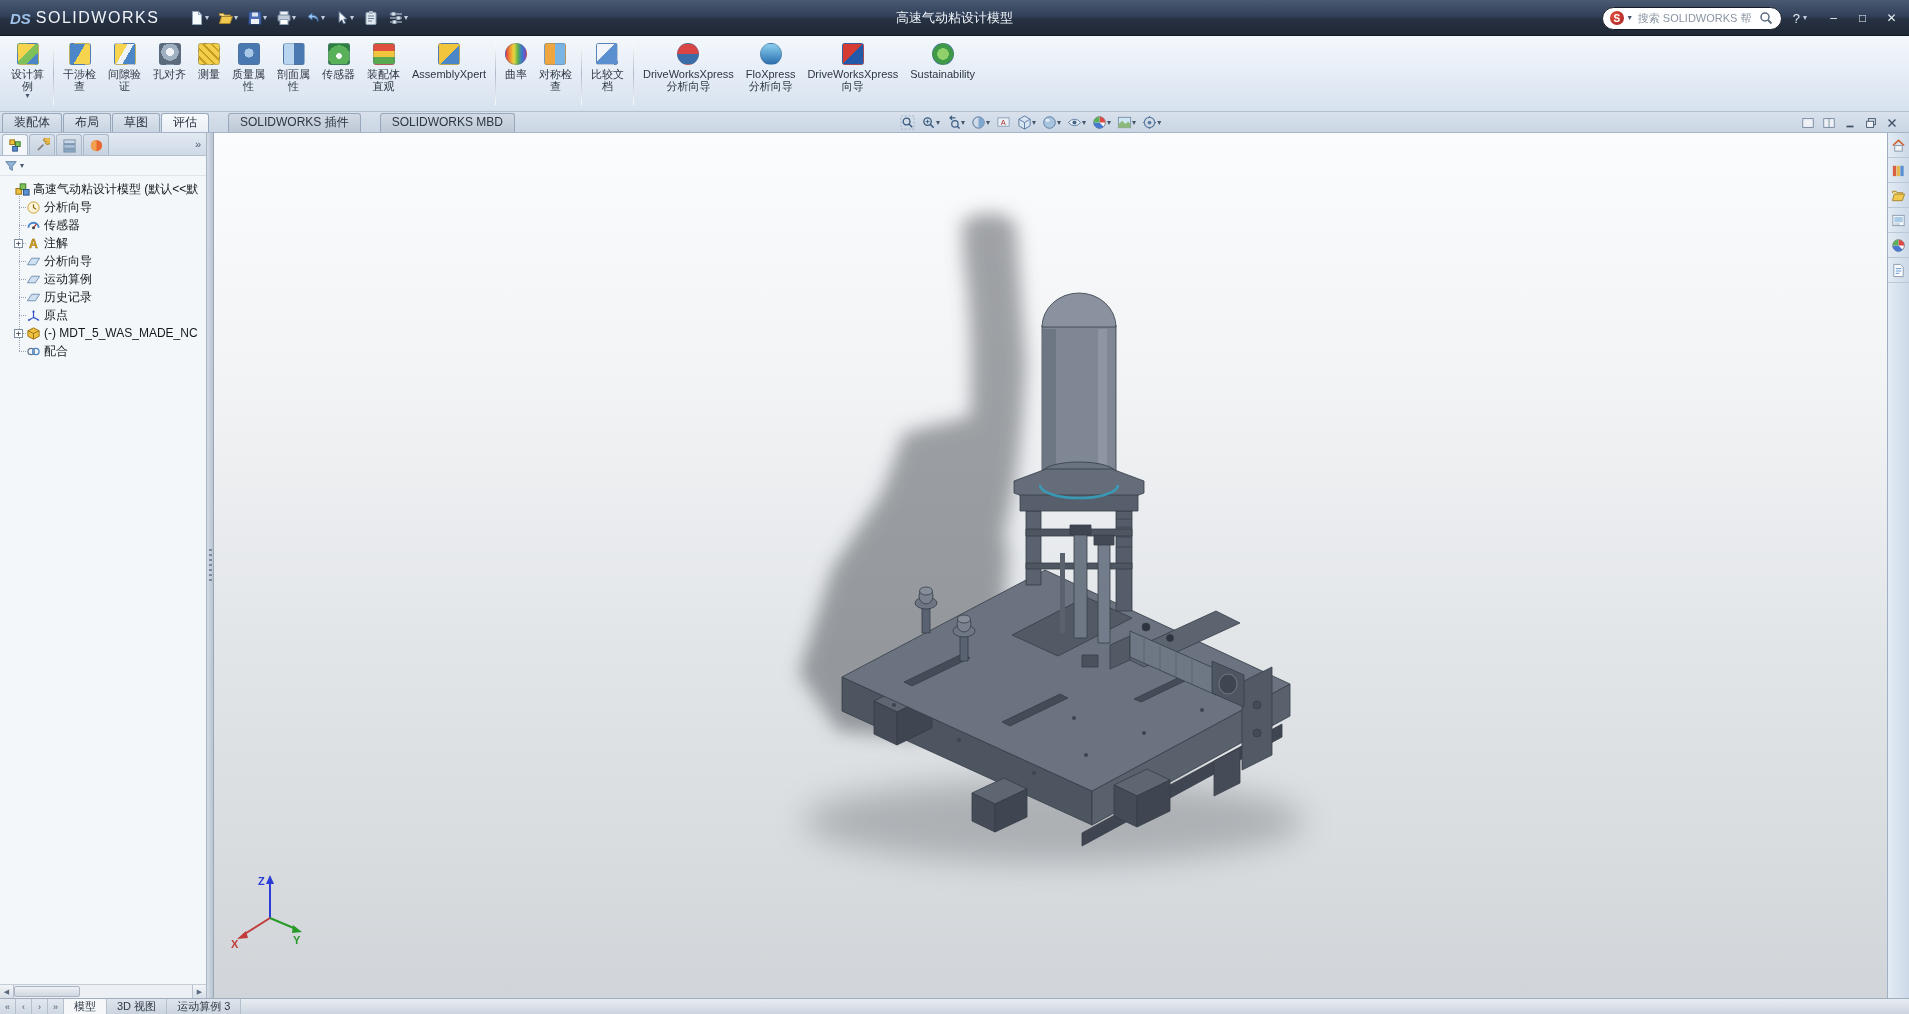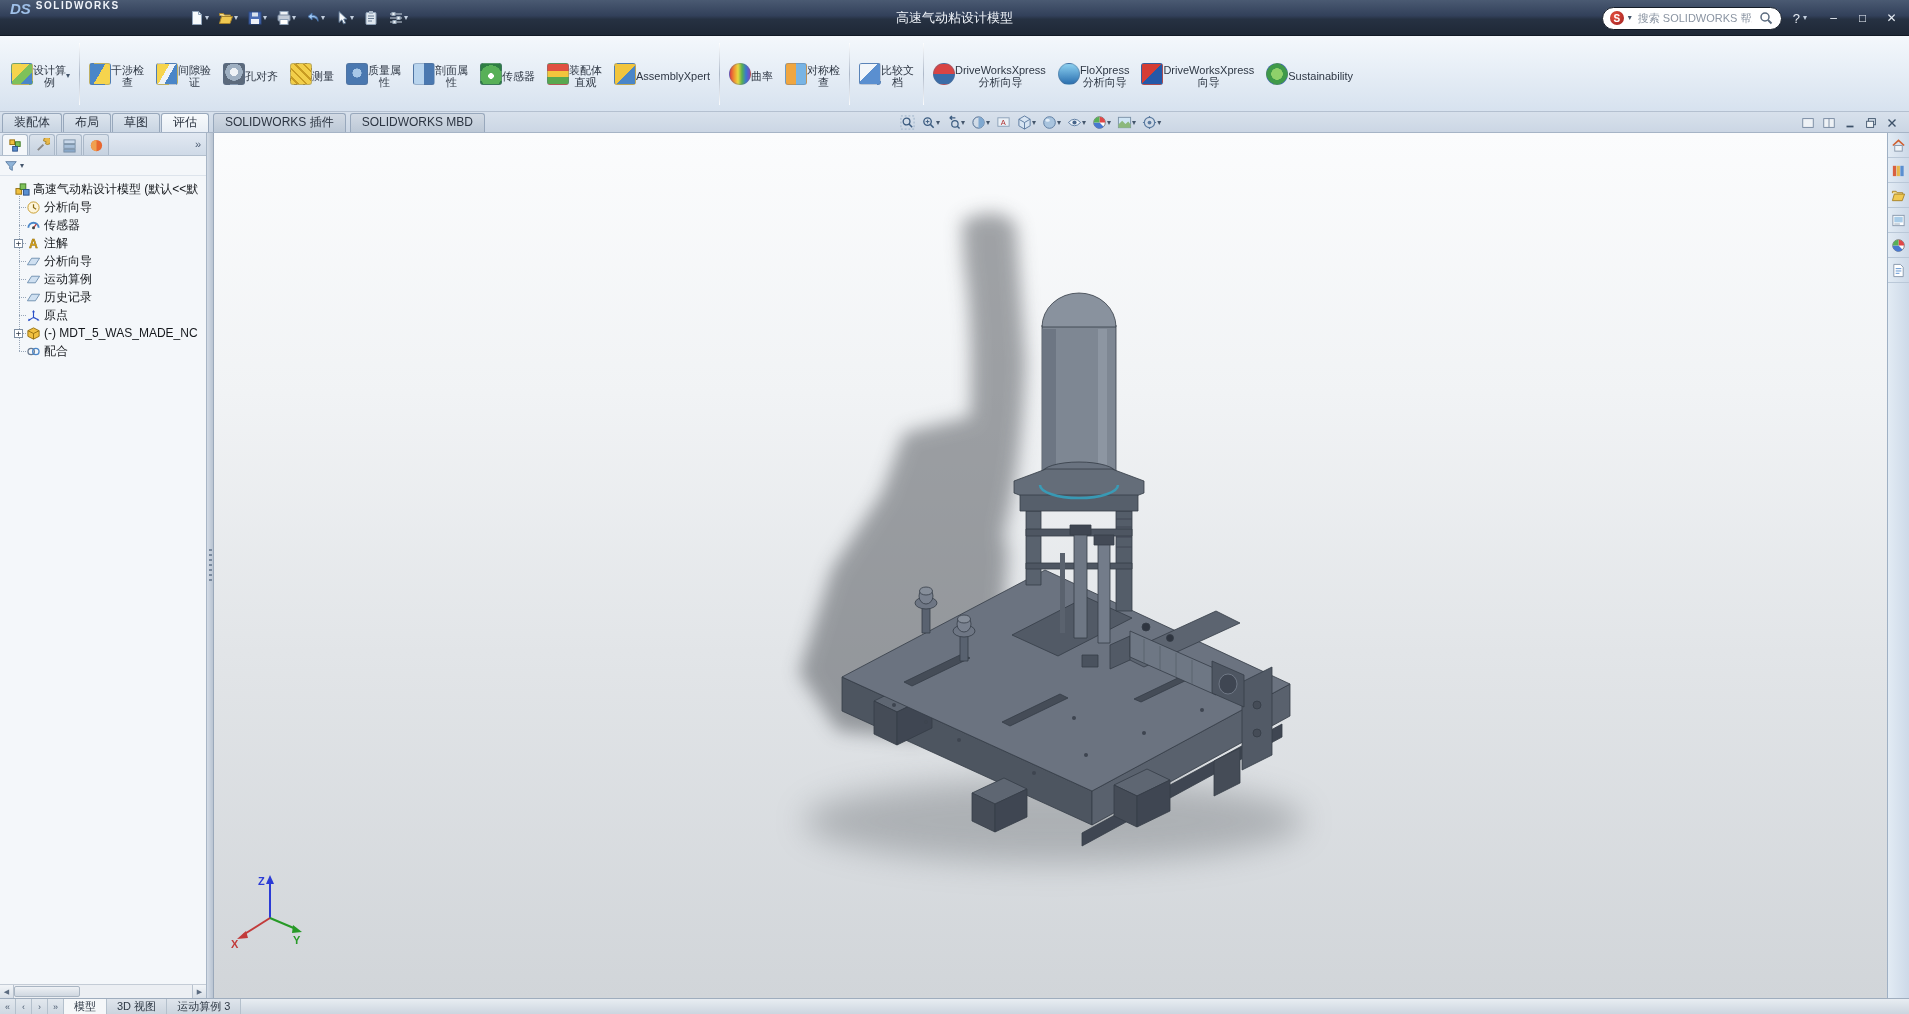--- a/index.html
+++ b/index.html
@@ -7,44 +7,44 @@
   *{box-sizing:border-box}
   .ic{display:inline-flex;width:16px;height:16px;flex:none}
   .ic svg{width:100%;height:100%;display:block}
   .caret{font-size:8px;color:#44566c;line-height:1;flex:none}
   .tbc{color:#c2cede}
 
   
   .titlebar{position:absolute;top:0;left:0;width:100%;height:36px;
     background:linear-gradient(180deg,#4a5a72 0%,#32405a 45%,#263142 55%,#1e2836 100%);
     border-bottom:1px solid #121a26}
-  .logo{position:absolute;left:10px;top:0;height:36px;display:flex;align-items:flex-start;gap:5px}
+  .logo{position:absolute;left:10px;top:0;height:36px;display:flex;align-items:center;gap:5px}
   .logo-ds{font-style:italic;font-weight:bold;color:#9fc0e8;font-size:15px}
-  .logo-name{color:#f0f4fa;font-weight:bold;font-size:10px;letter-spacing:1.5px}
+  .logo-name{color:#f0f4fa;font-weight:normal;font-size:16px;letter-spacing:1.5px}
   .qat{position:absolute;left:185px;top:0;height:36px;display:flex;align-items:center;gap:1px}
   .qat-btn{display:flex;align-items:center;height:26px;padding:0 4px;border-radius:3px}
   .doc-title{position:absolute;left:50%;transform:translateX(-50%);top:0;line-height:36px;
     color:#eef2f8;font-size:13px;white-space:nowrap}
   .tb-right{position:absolute;right:0;top:0;height:36px;display:flex;align-items:center;gap:7px;padding-right:4px}
   .searchbox{width:180px;height:23px;background:#fff;border-radius:12px;display:flex;align-items:center;
     padding:0 7px;gap:4px;border:1px solid #141c28}
   .sw-s{width:14px;height:14px;border-radius:50%;background:radial-gradient(circle at 35% 35%,#e85040,#9c1e1e);
     color:#fff;font-size:10px;font-weight:bold;display:flex;align-items:center;justify-content:center;flex:none}
   .search-input{flex:1;border:none;outline:none;font-size:11px;color:#333;background:transparent;min-width:0}
   .search-input::placeholder{color:#8a94a2}
   .helpbtn{color:#e6ecf4;font-size:13px;display:flex;align-items:center;gap:3px;padding:0 4px}
   #winbtns{display:flex}
   .winbtn{width:27px;height:24px;display:flex;align-items:center;justify-content:center;
     color:#e8eef6;font-size:12px;border-radius:3px;margin-left:2px}
 
   
   .ribbon{position:absolute;top:36px;left:0;width:100%;height:76px;
     background:linear-gradient(180deg,#f4f8fc,#e4ecf5 55%,#d7e2ef);
     border-bottom:1px solid #b4c0d0;display:flex;align-items:stretch;padding:3px 2px 2px 5px}
-  .ribbon-btn{display:flex;flex-direction:row;align-items:center;justify-content:flex-start;
+  .ribbon-btn{display:flex;flex-direction:column;align-items:center;justify-content:flex-start;
     padding:4px 6px 1px;font-size:11px;line-height:12px;color:#2e3744;text-align:center;white-space:nowrap}
   .ribbon-btn .ric{margin-bottom:3px}
   .rlab div{height:12px}
   .rdiv{width:1px;margin:4px 3px;background:linear-gradient(180deg,rgba(255,255,255,.9),#aeb9c9,rgba(255,255,255,.9))}
   .ric{width:22px;height:22px;border-radius:3px;border:1px solid rgba(90,110,140,.35);flex:none}
   .ric-design-study{background:linear-gradient(135deg,#f6d44d 45%,#7ec15a 45% 72%,#4a86c8 72%)}
   .ric-interference{background:linear-gradient(120deg,#4a86c8 48%,#f6d44d 48%)}
   .ric-clearance{background:linear-gradient(120deg,#f6d44d 40%,#eef3f8 40% 60%,#4a86c8 60%)}
   .ric-hole-align{background:radial-gradient(circle at 50% 40%,#eef2f6 25%,#9fb0c2 26% 55%,#5c6a7c 56%)}
   .ric-measure{background:repeating-linear-gradient(45deg,#f2ce4a 0 4px,#c89b22 4px 6px)}
@@ -62,21 +62,21 @@
   .ric-sustainability{background:radial-gradient(circle,#8fd06a 40%,#3f9a48 41% 72%,#2f6db0 73%);border-radius:50%}
 
   
   .tabbar{position:absolute;top:112px;left:0;width:100%;height:21px;
     background:linear-gradient(#d8e1ec,#cbd6e4);border-bottom:1px solid #a6b4c6}
   .rtabs{position:absolute;left:2px;bottom:0;display:flex;align-items:flex-end;height:21px}
   .rtab{height:19px;line-height:17px;padding:0 11px;font-size:12px;color:#2c3542;
     border:1px solid #98a8bc;border-bottom:none;border-radius:3px 3px 0 0;
     background:linear-gradient(#dde5ee,#c8d4e2);margin-right:1px;white-space:nowrap}
   .rtab.active{background:linear-gradient(#f7fafc,#e8eef5)}
-  .rtab.addin{background:linear-gradient(#d2dae4,#bcc8d6);margin-left:3px}
+  .rtab.addin{background:linear-gradient(#d2dae4,#bcc8d6);margin-left:18px}
   .hud{position:absolute;left:897px;top:0;height:21px;display:flex;align-items:center}
   .hud-btn{display:flex;align-items:center;padding:0 3px;height:20px}
   .hud .ic{width:15px;height:15px}
   .docctl{position:absolute;right:8px;top:0;height:21px;display:flex;align-items:center;gap:3px}
   .dc-btn{display:flex;align-items:center;justify-content:center;width:18px;height:18px}
   .dc-btn .ic{width:14px;height:14px}
 
   
   .panel{position:absolute;left:0;top:133px;width:207px;bottom:16px;background:#f4f7fa;
     border-right:1px solid #a8b6c6;overflow:hidden}

